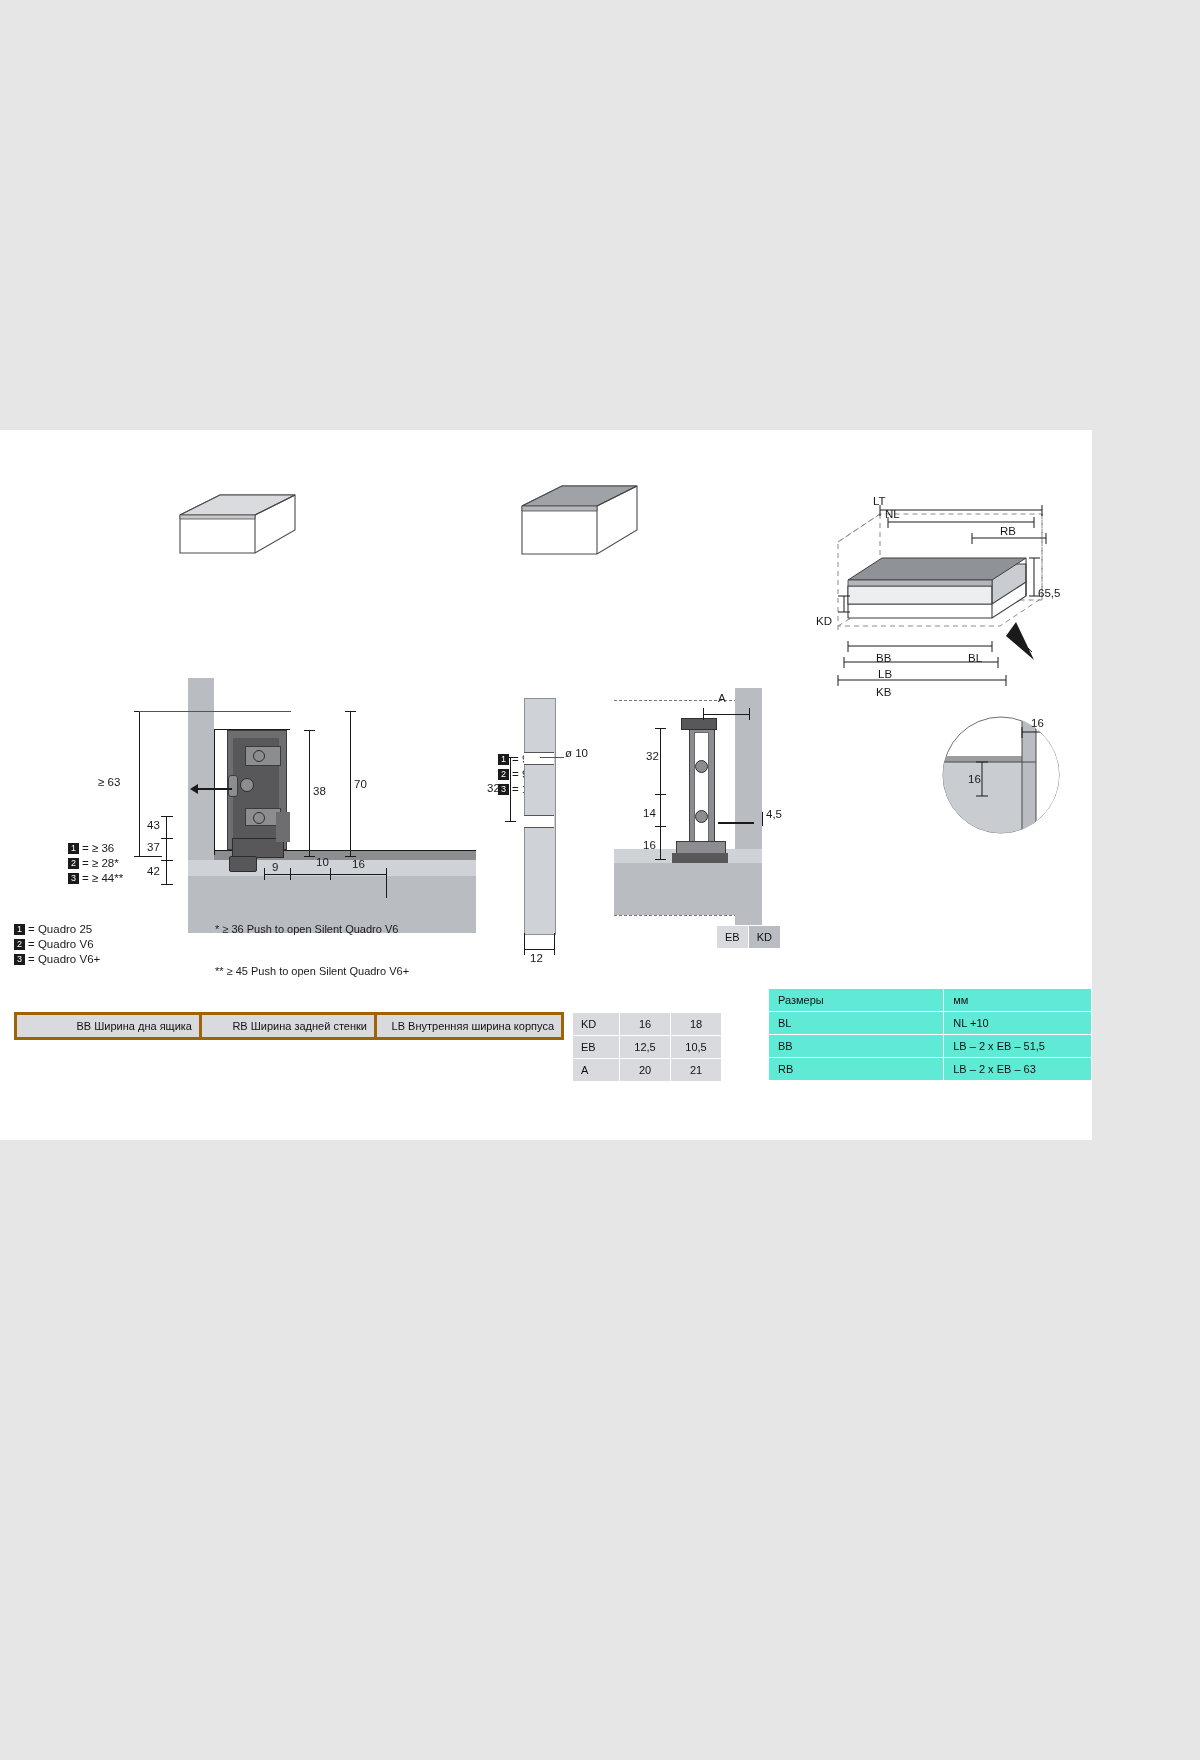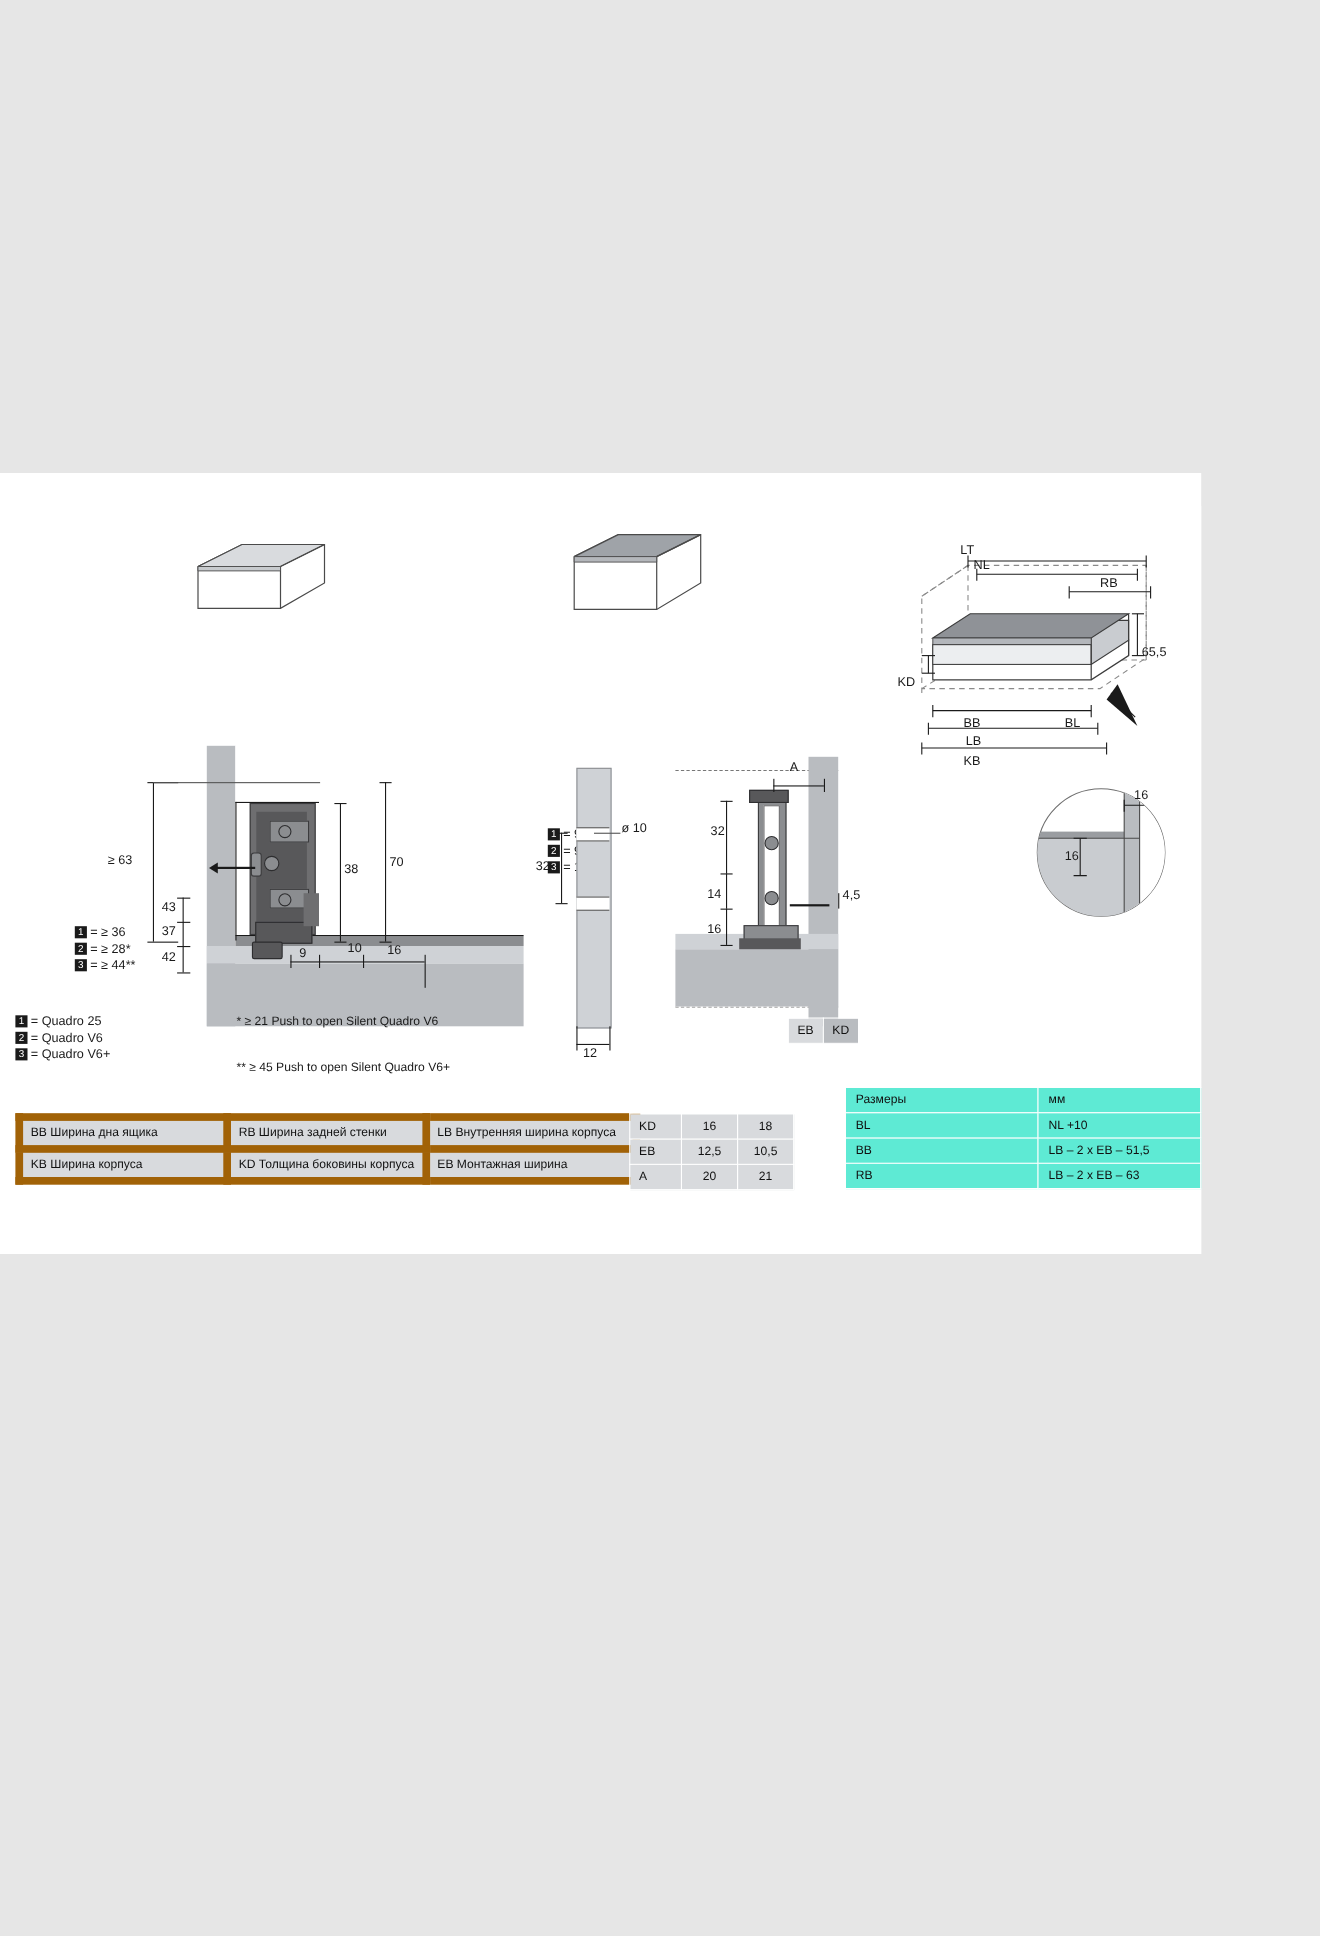--- a/index.html
+++ b/index.html
@@ -24,21 +24,21 @@
   .white{position:absolute;background:#fff;}
   .arrow-l,.arrow-r{position:absolute;width:0;height:0;}
 
   
   .iso{position:absolute;}
   .iso svg{display:block;}
 
   
   table{border-collapse:collapse;}
   .t-legend{position:absolute;font-size:11px;}
-  .t-legend td{background:#d8dadd;border:7px solid #a16207;padding:5px 7px;color:#111;white-space:nowrap;}
+  .t-legend td{background:#d8dadd;border:3px solid #a16207;padding:5px 7px;color:#111;white-space:nowrap;text-align:right;}
   .t-kd{position:absolute;font-size:11px;}
   .t-kd td{background:#d8dadd;border:1px solid #ffffff;padding:5px 8px;text-align:center;color:#111;}
   .t-kd td.k{text-align:left;}
   .t-dim{position:absolute;font-size:11px;}
   .t-dim td{background:#5eead4;border:1px solid #ffffff;padding:5px 9px;color:#111;white-space:nowrap;}
   .t-dim td.c1{width:160px;}
   .t-dim td.c2{width:130px;}
 
   .legend-key{position:absolute;font-size:11.5px;}
   .legend-key div{margin-bottom:3px;}
@@ -166,21 +166,21 @@
           <span class="badge">1</span><span>= Quadro 25</span>
         </div>
         <div>
           <span class="badge">2</span><span>= Quadro V6</span>
         </div>
         <div>
           <span class="badge">3</span><span>= Quadro V6+</span>
         </div>
       </div>
 
-      <div class="note" style="left:215px;top:463px;">*  ≥ 21 Push to open Silent Quadro V6</div>
+      <div class="note" style="left:215px;top:463px;">*  ≥ 36 Push to open Silent Quadro V6</div>
       <div class="note" style="left:215px;top:505px;">** ≥ 45 Push to open Silent Quadro V6+</div>
 
       <div class="panel" style="left:524px;top:238px;width:30px;height:235px;border:1px solid #8d9094;"></div>
       <div class="white" style="left:524px;top:292px;width:30px;height:11px;border-top:1px solid #555;border-bottom:1px solid #555;"></div>
       <div class="white" style="left:524px;top:355px;width:30px;height:11px;border-top:1px solid #555;border-bottom:1px solid #555;"></div>
 
       <div class="num" style="left:565px;top:287px;">ø 10</div>
       <div class="hl thin" style="left:540px;top:297px;width:24px;height:1px;"></div>
 
       <div class="vl" style="left:510px;top:297px;width:1px;height:64px;"></div>
@@ -331,25 +331,20 @@
       <div class="num" style="left:1031px;top:257px;">16</div>
       <div class="num" style="left:968px;top:313px;">16</div>
 
       <table class="t-legend" style="left:14px;top:552px;">
         <tbody>
             <tr>
           <td style="width:168px;">BB Ширина дна ящика</td>
           <td style="width:158px;">RB Ширина задней стенки</td>
           <td style="width:170px;">LB Внутренняя ширина корпуса</td>
         </tr>
-        <tr>
-          <td>KB Ширина корпуса</td>
-          <td>KD Толщина боковины корпуса</td>
-          <td>EB Монтажная ширина</td>
-        </tr>
       </tbody>
         </table>
 
       <table class="t-kd" style="left:572px;top:552px;">
         <tbody>
             <tr>
           <td class="k" style="width:30px;">KD</td>
           <td style="width:34px;">16</td>
           <td style="width:34px;">18</td>
         </tr>

